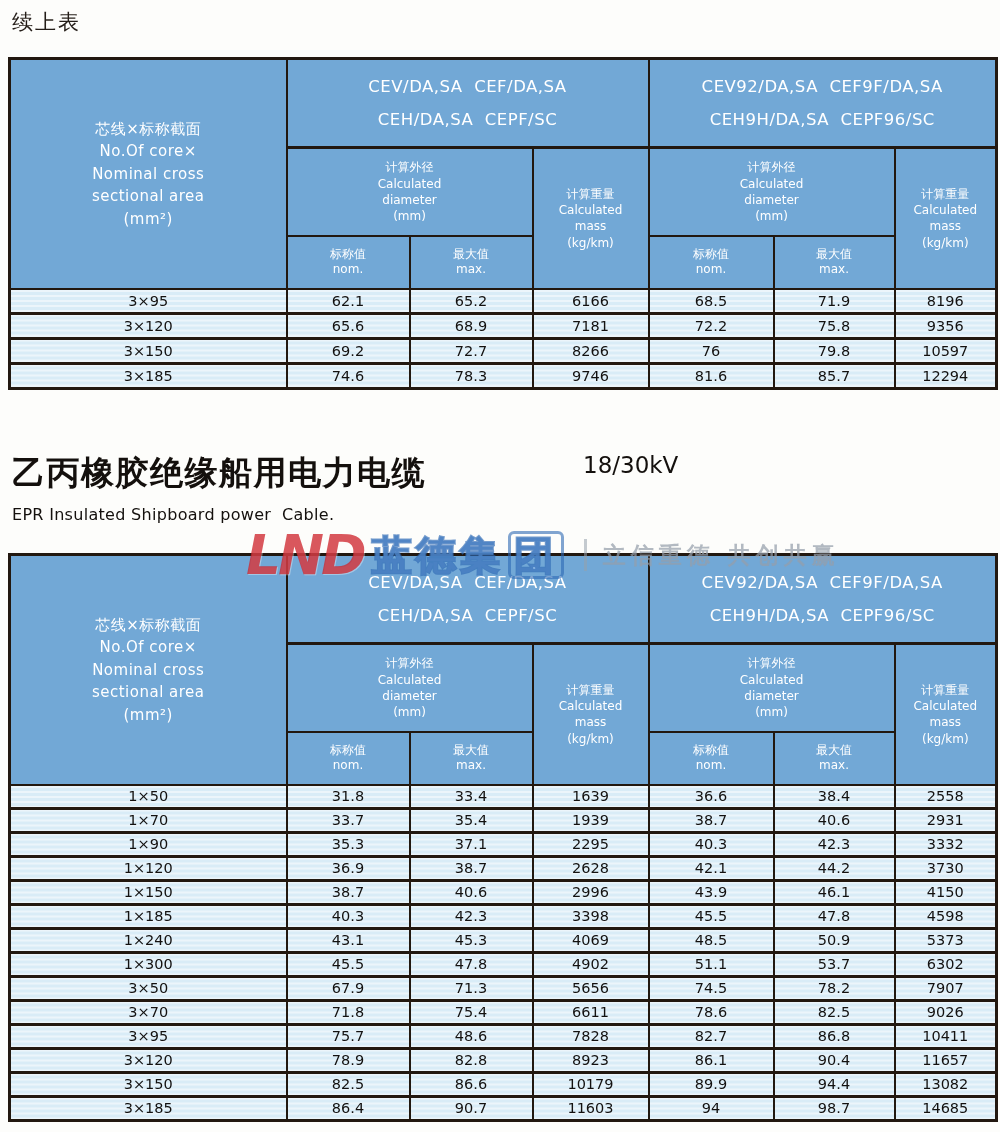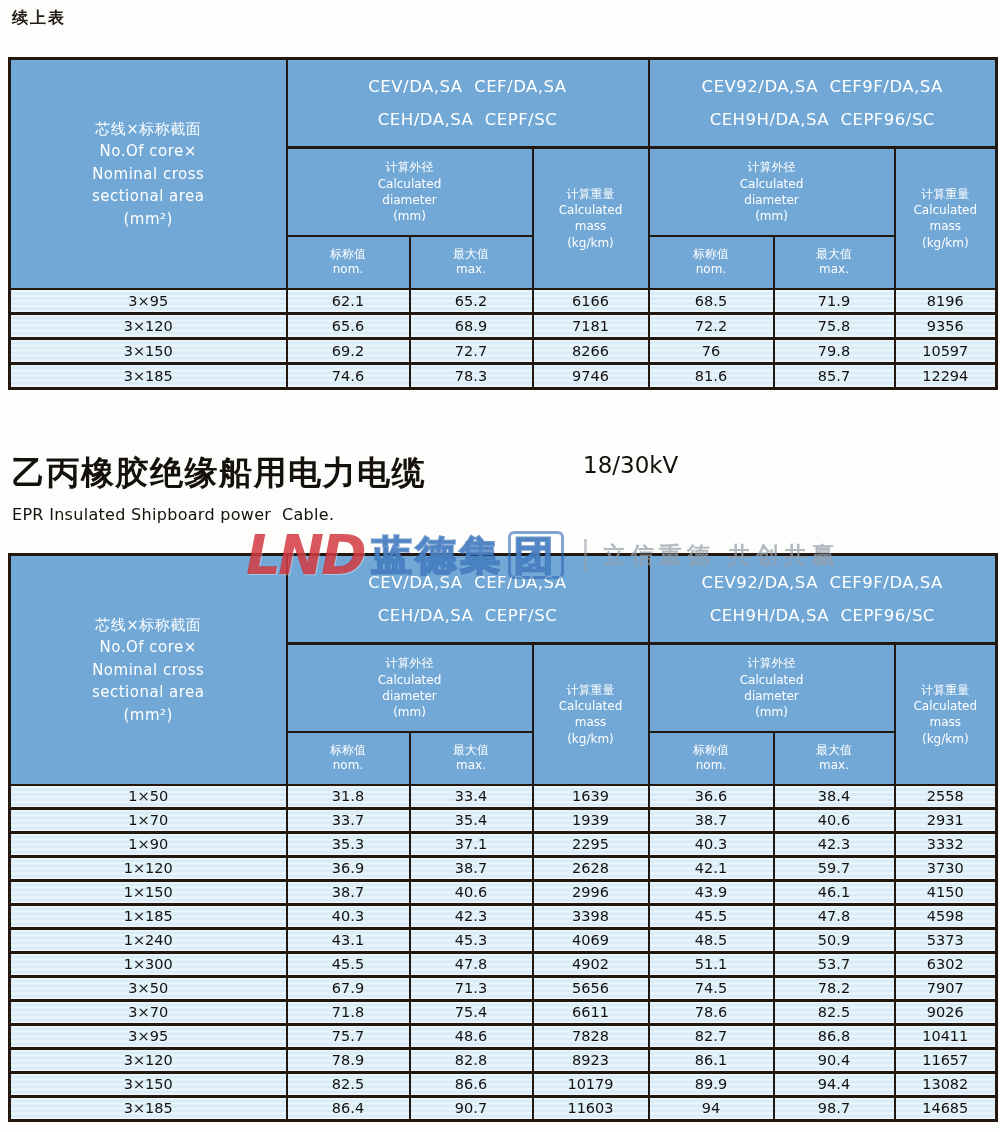--- a/index.html
+++ b/index.html
@@ -6,21 +6,21 @@
   .page{
     position:relative;
     width:1000px;height:1132px;
     background:#fdfdfb;
     font-family:"DejaVu Sans","Liberation Sans",sans-serif;
     color:#151210;
     overflow:hidden;
   }
   .continued{
     position:absolute;top:8px;left:12px;
-    font-size:16px;font-weight:bold;color:#241d18;letter-spacing:2px;text-align:right;
+    font-size:21px;font-weight:normal;color:#241d18;letter-spacing:2px;text-align:right;
   }
   
   table.spec{
     position:absolute;left:8px;width:987px;
     border-collapse:collapse;table-layout:fixed;
     border:3px solid #221810;
   }
   #table1{top:57px;}
   #table2{top:553px;}
   table.spec th{
@@ -271,21 +271,21 @@
           <td>40.3</td>
           <td>42.3</td>
           <td>3332</td>
         </tr>
         <tr>
           <td>1×120</td>
           <td>36.9</td>
           <td>38.7</td>
           <td>2628</td>
           <td>42.1</td>
-          <td>59.7</td>
+          <td>44.2</td>
           <td>3730</td>
         </tr>
         <tr>
           <td>1×150</td>
           <td>38.7</td>
           <td>40.6</td>
           <td>2996</td>
           <td>43.9</td>
           <td>46.1</td>
           <td>4150</td>

